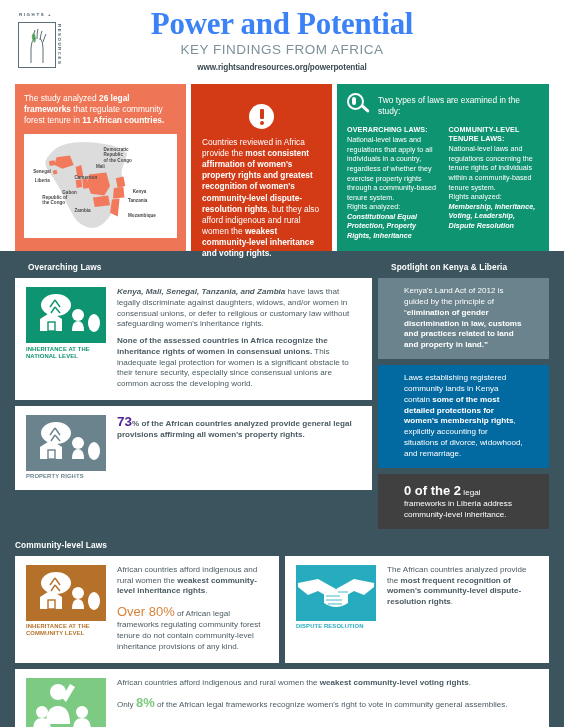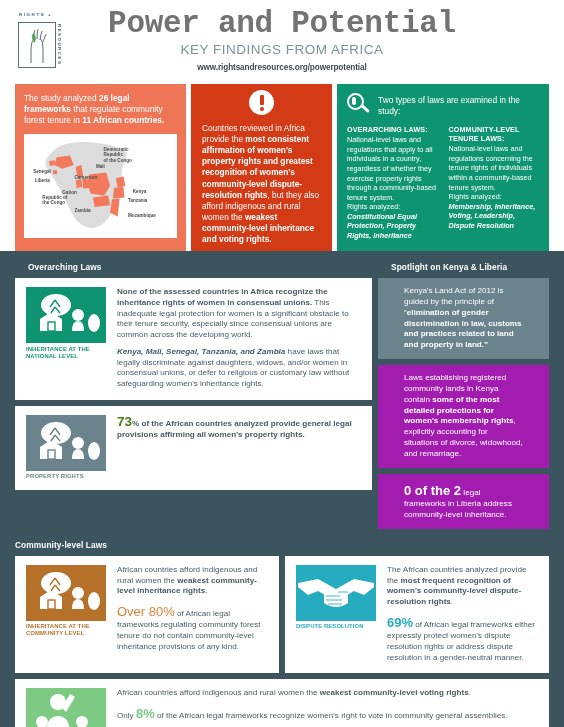--- a/index.html
+++ b/index.html
@@ -12,30 +12,30 @@
 
   
   .header{height:84px;position:relative;}
   .logo{position:absolute;left:13px;top:10px;width:56px;height:58px;}
   .logo-box{position:absolute;left:5px;top:12px;width:36px;height:44px;border:1px solid #5c6f78;background:#fff;}
   .logo-top{position:absolute;left:6px;top:2px;font-size:4.4px;letter-spacing:1.6px;color:#46606b;font-weight:700;}
   .logo-side{position:absolute;left:44px;top:14px;font-size:4.4px;letter-spacing:1.5px;color:#46606b;font-weight:700;
              writing-mode:vertical-rl;}
   .logo-hand{position:absolute;left:10px;top:18px;}
   .title-wrap{text-align:center;padding-top:8px;}
-  .title{font-family:Liberation Mono, monospace;font-size:31px;font-weight:700;color:#737373;letter-spacing:-0.3px;line-height:1.05;}
+  .title{font-family:Liberation Serif, serif;font-size:31px;font-weight:700;color:#3b82f6;letter-spacing:-0.3px;line-height:1.05;}
   .subtitle{font-size:13.5px;color:#7d9199;letter-spacing:0.5px;margin-top:1px;}
   .url{font-size:8.2px;font-weight:700;color:#3c4b52;margin-top:6px;letter-spacing:-0.1px;}
 
   
   .toprow{display:flex;gap:5px;padding:0 15px;height:167px;box-sizing:border-box;}
   .p-salmon{background:#ee7656;width:171px;padding:9px 9px 0 9px;box-sizing:border-box;}
   .p-salmon .lead{color:#fff;font-size:8.4px;line-height:1.33;}
   .mapbox{background:#fff;margin-top:7px;height:104px;position:relative;overflow:hidden;}
-  .p-red{background:#d33b17;width:141px;padding:4px 11px;box-sizing:border-box;text-align:center;}
+  .p-red{background:#d33b17;width:141px;padding:18px 11px;box-sizing:border-box;text-align:center;}
   .bang{width:25px;height:25px;border-radius:50%;background:#fff;margin:2px auto 8px auto;position:relative;}
   .bang:before{content:"";position:absolute;left:10.5px;top:5px;width:4px;height:10px;background:#d33b17;border-radius:1px;}
   .bang:after{content:"";position:absolute;left:10.5px;top:17px;width:4px;height:4px;background:#d33b17;border-radius:50%;}
   .p-red p{margin:0;color:#fff;font-size:8.3px;line-height:1.34;text-align:left;}
   .p-teal{background:#0f9471;flex:1;padding:9px 10px;box-sizing:border-box;}
   .teal-head{display:flex;gap:7px;align-items:flex-start;margin-bottom:8px;}
   .mag{flex:0 0 auto;width:24px;height:24px;position:relative;}
   .mag-c{position:absolute;left:0;top:0;width:17px;height:17px;border:2.6px solid #fff;border-radius:50%;box-sizing:border-box;}
   .mag-i{position:absolute;left:5px;top:4px;width:4px;height:8px;background:#fff;border-radius:2px;}
   .mag-h{position:absolute;left:13px;top:14px;width:10px;height:3.4px;background:#fff;border-radius:2px;transform:rotate(42deg);}
@@ -186,22 +186,22 @@
                       <ellipse cx="68" cy="36" rx="6" ry="9"></ellipse>
                     </g>
                     <g stroke="#0f9471" stroke-width="1.4" fill="none">
                       <path d="M29 13 L24 20 M29 13 L34 20 M29 20 L25 26 M29 20 L34 26"></path>
                       <rect x="22" y="35" width="7" height="9"></rect>
                     </g>
                   </svg></div>
                 <div class="icon-cap" style="color:#0f9471">INHERITANCE AT THE NATIONAL LEVEL</div>
               </div>
               <div class="btxt">
+                <p><span style="font-style: italic; font-weight: 700;">Kenya, Mali, Senegal, Tanzania, and Zambia</span><span> have laws that legally discriminate against daughters, widows, and/or women in consensual unions, or defer to religious or customary law without safeguarding women's inheritance rights.</span></p>
                 <p><span style="font-weight: 700;">None of the assessed countries in Africa recognize the inheritance rights of women in consensual unions.</span><span> This inadequate legal protection for women is a significant obstacle to their tenure security, especially since consensual unions are common across the developing world.</span></p>
-                <p><span style="font-style: italic; font-weight: 700;">Kenya, Mali, Senegal, Tanzania, and Zambia</span><span> have laws that legally discriminate against daughters, widows, and/or women in consensual unions, or defer to religious or customary law without safeguarding women's inheritance rights.</span></p>
               </div>
             </div>
           </div>
           <div class="gap"></div>
           <div class="card">
             <div class="block">
               <div class="icon-wrap">
                 <div class="icon-sq"><svg viewBox="0 0 80 56" width="80" height="56">
                     <rect width="80" height="56" fill="#6b838c"></rect>
                     <g fill="#fff">
@@ -213,34 +213,34 @@
                       <ellipse cx="68" cy="36" rx="6" ry="9"></ellipse>
                     </g>
                     <g stroke="#6b838c" stroke-width="1.4" fill="none">
                       <path d="M29 13 L24 20 M29 13 L34 20 M29 20 L25 26 M29 20 L34 26"></path>
                       <rect x="22" y="35" width="7" height="9"></rect>
                     </g>
                   </svg></div>
                 <div class="icon-cap" style="color:#6b838c">PROPERTY RIGHTS</div>
               </div>
               <div class="btxt">
-                <p><span class="stat" style="color:#4d7c0f">73</span><span style="font-weight:700">%</span><span style="font-weight: 700;"> of the African countries analyzed provide general legal provisions affirming all women's property rights.</span></p>
+                <p><span class="stat" style="color:#4c1d95">73</span><span style="font-weight:700">%</span><span style="font-weight: 700;"> of the African countries analyzed provide general legal provisions affirming all women's property rights.</span></p>
               </div>
             </div>
           </div>
         </div>
     </div>
     <div class="right-col">
       <div class="sec-label">Spotlight on Kenya &amp; Liberia</div>
       <div id="spot-cards">
           <div class="sp-card" style="background:#6b838c"><span>Kenya's Land Act of 2012 is guided by the principle of “</span><span style="font-weight: 700;">elimination of gender discrimination in law, customs and practices related to land and property in land.”</span></div>
           <div class="gap"></div>
-          <div class="sp-card" style="background:#a21caf"><span>Laws establishing registered community lands in Kenya contain </span><span style="font-weight: 700;">some of the most detailed protections for women's membership rights</span><span>, explicitly accounting for situations of divorce, widowhood, and remarriage.</span></div>
+          <div class="sp-card" style="background:#0369a1"><span>Laws establishing registered community lands in Kenya contain </span><span style="font-weight: 700;">some of the most detailed protections for women's membership rights</span><span>, explicitly accounting for situations of divorce, widowhood, and remarriage.</span></div>
           <div class="gap"></div>
-          <div class="sp-card" style="background:#a21caf"><span style="font-weight: 700; font-size: 13px;">0 of the 2</span><span> legal frameworks in Liberia address community-level inheritance.</span></div>
+          <div class="sp-card" style="background:#404040"><span style="font-weight: 700; font-size: 13px;">0 of the 2</span><span> legal frameworks in Liberia address community-level inheritance.</span></div>
         </div>
     </div>
   </div>
 
   <div class="pad dark"></div>
 
   <div class="dark" style="padding:0 15px;box-sizing:border-box;">
     <div class="sec-label" style="padding-left:0;">Community-level Laws</div>
     <div style="display:flex;gap:6px;" id="comm-row1">
         <div class="card" style="flex:1">
@@ -280,21 +280,20 @@
                     <path d="M28 28 Q40 22 52 28 L52 38 Q40 46 28 38 Z"></path>
                   </g>
                   <g stroke="#27acbf" stroke-width="1.1" fill="none" opacity="0.85">
                     <path d="M30 31 L44 31 M30 35 L46 35 M32 39 L46 39 M42 27 L52 27"></path>
                   </g>
                 </svg></div>
               <div class="icon-cap" style="color:#27acbf">DISPUTE RESOLUTION</div>
             </div>
             <div class="btxt">
               <p><span>The African countries analyzed provide the </span><span style="font-weight: 700;">most frequent recognition of women's community-level dispute-resolution rights</span><span>.</span></p>
-              <p><span style="font-weight: 700; color: rgb(39, 172, 191); font-size: 13px;">69%</span><span> of African legal frameworks either expressly protect women's dispute resolution rights or address dispute resolution in a gender-neutral manner.</span></p>
             </div>
           </div>
         </div>
       </div>
     <div class="gap"></div>
     <div class="card" id="voting-card">
         <div class="block" style="padding-bottom:8px">
           <div class="icon-wrap">
             <div class="icon-sq"><svg viewBox="0 0 80 56" width="80" height="56">
                 <rect width="80" height="56" fill="#7dcb82"></rect>

